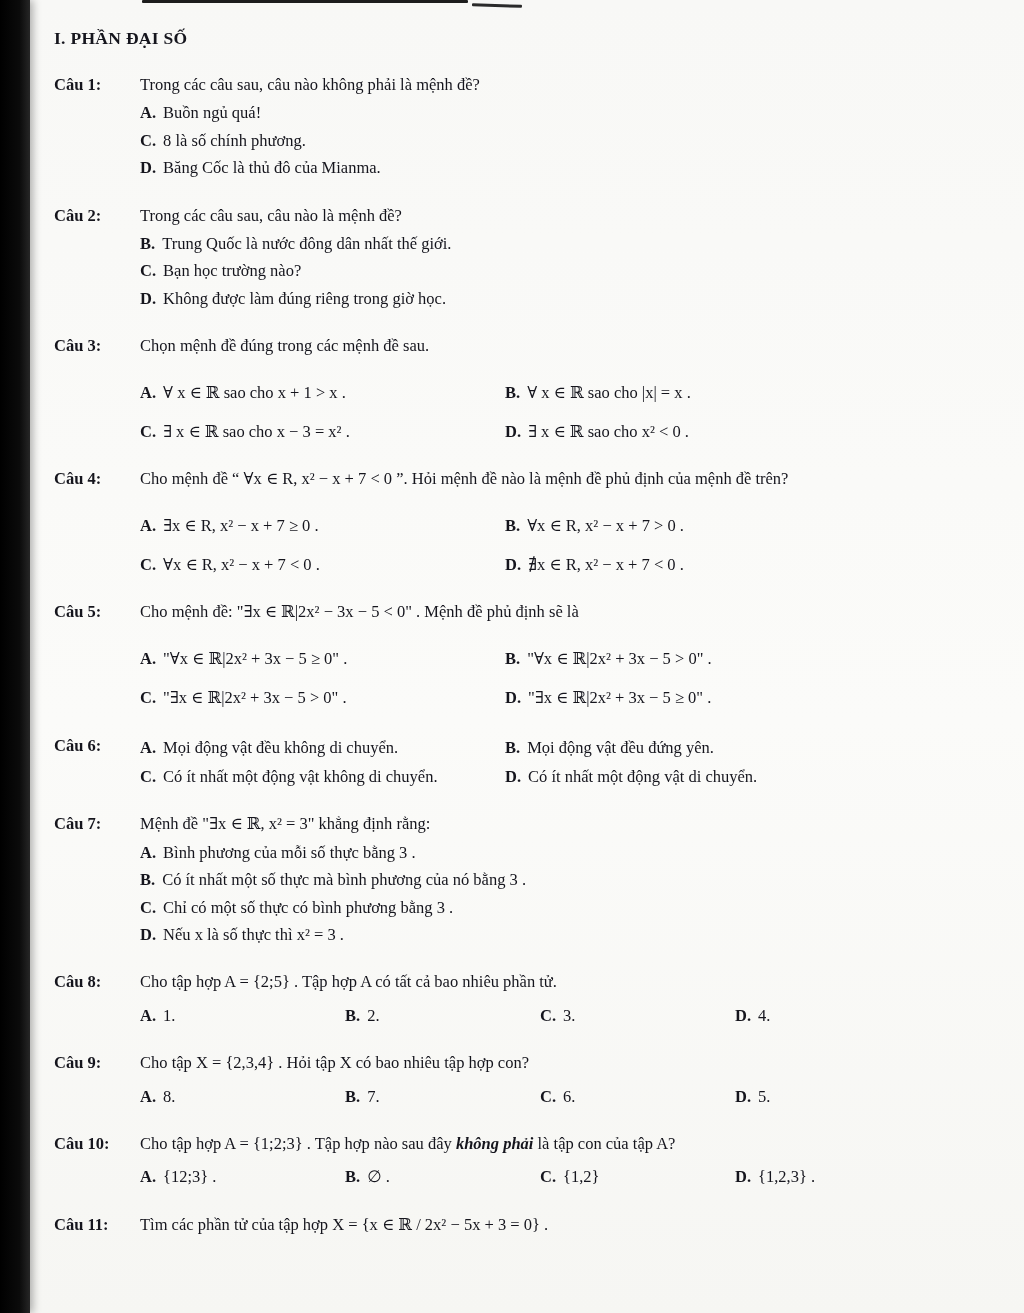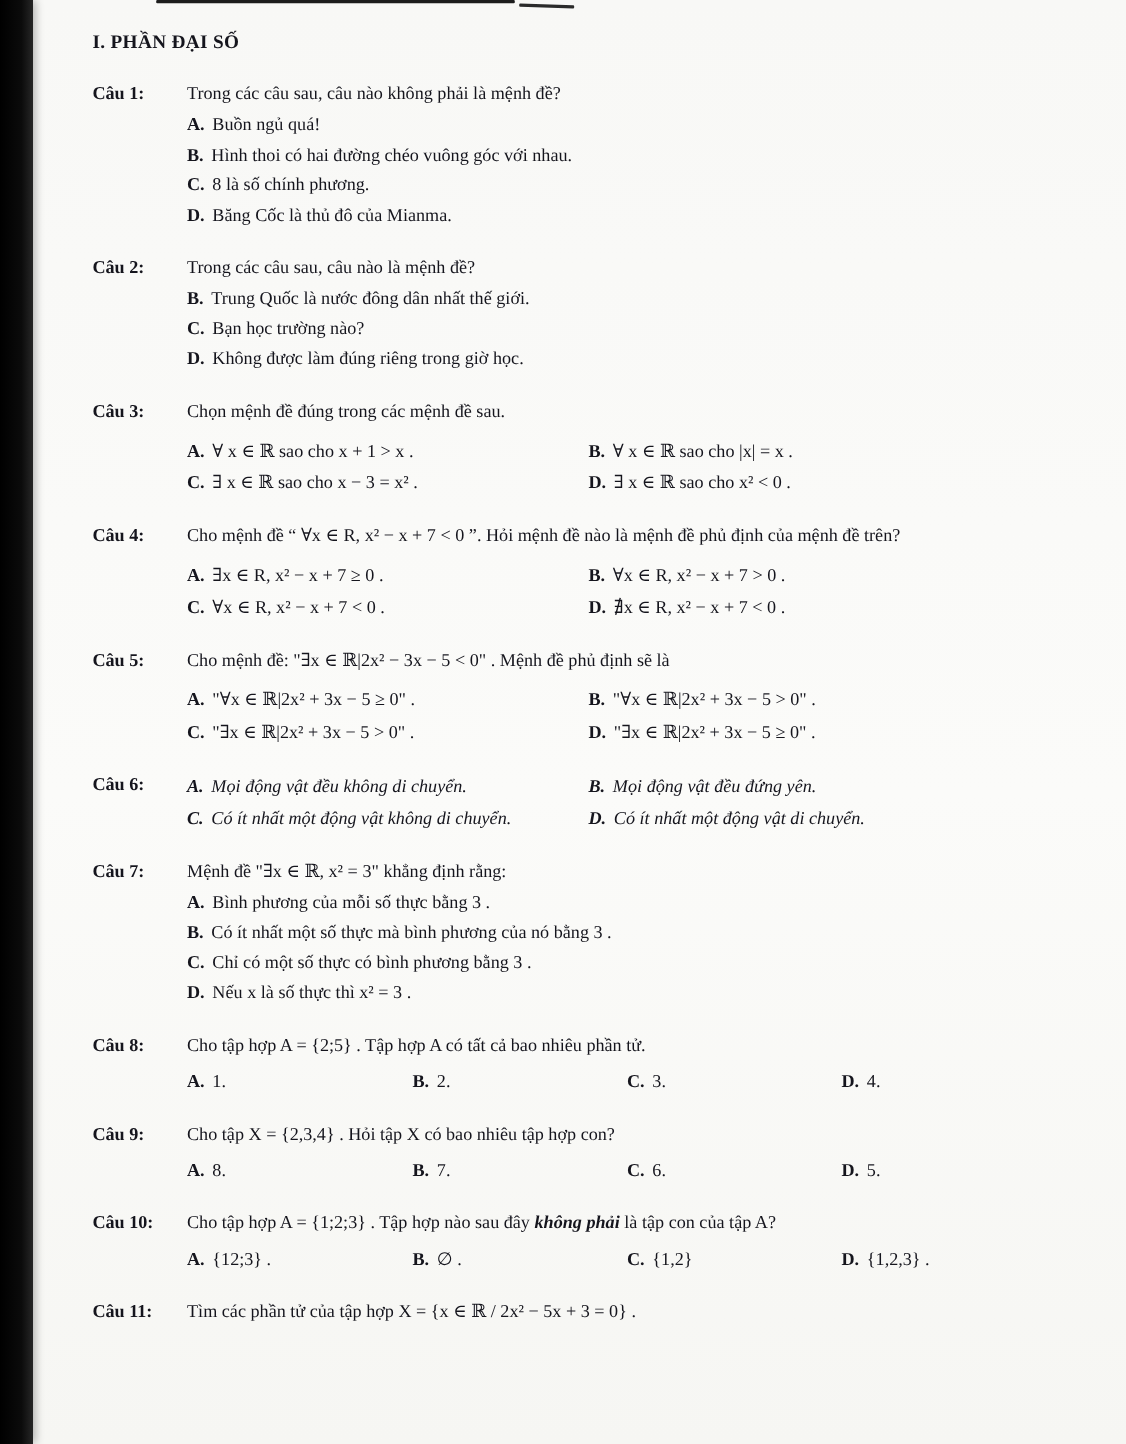--- a/index.html
+++ b/index.html
@@ -14,55 +14,54 @@
   .page{position:absolute;inset:0;background:linear-gradient(180deg,#f8f8f6 0%,#fbfbf9 55%,#f6f6f3 100%);}
   .edge-left{
     position:absolute;left:0;top:0;width:30px;height:100%;
     background:linear-gradient(90deg,#000 0%,#0b0b0b 65%,#262626 100%);
     box-shadow:3px 0 8px rgba(0,0,0,.30);
   }
   .top-line{position:absolute;top:0;left:142px;width:326px;height:3px;background:#1d1d1d;border-radius:1px;}
   .top-line2{position:absolute;top:4px;left:472px;width:50px;height:3px;background:#2b2b2b;transform:rotate(2deg);border-radius:1px;}
   .content{
     position:absolute;left:30px;top:0;right:0;bottom:0;
-    padding:24px 26px 16px 54px;
+    padding:24px 26px 16px 24px;
     font-size:16.5px;line-height:1.6;
   }
   .title{
     font-weight:bold;font-size:17.5px;letter-spacing:.3px;margin-bottom:20px;
   }
   .question{display:grid;grid-template-columns:86px 1fr;margin-bottom:21px;}
   .qlabel{font-weight:bold;}
   .qtext{}
   .bold{font-weight:bold;font-style:italic;}
   .opts{margin-top:2px;}
   .opts.stacked .opt{display:block;margin-top:1px;}
-  .opts.two-col{display:grid;grid-template-columns:365px 1fr;row-gap:3px;margin-top:10px;}
-  .opts.two-col-tight{display:grid;grid-template-columns:365px 1fr;row-gap:3px;margin-top:2px;font-style:italic;}
+  .opts.two-col{display:grid;grid-template-columns:365px 1fr;row-gap:13px;margin-top:20px;}
+  .opts.two-col-tight{display:grid;grid-template-columns:365px 1fr;row-gap:3px;margin-top:2px;}
   .opts.four-col{display:grid;grid-template-columns:205px 195px 195px 1fr;margin-top:7px;}
   .okey{font-weight:bold;margin-right:7px;}
   .otext{}
 </style>
 </head>
 <body>
 
 <div class="page">
   <div class="top-line"></div>
   <div class="top-line2"></div>
   <div class="edge-left"></div>
   <div class="content">
     <div class="title">I. PHẦN ĐẠI SỐ</div>
     <div id="questions">
         <div class="question">
           <div class="qlabel">Câu 1:</div>
           <div class="qbody">
             <div class="qtext">Trong các câu sau, câu nào không phải là mệnh đề?</div>
             <div class="opts stacked">
               <div class="opt"><span class="okey">A.</span><span class="otext">Buồn ngủ quá!</span></div>
-              <div class="opt"><span class="okey">B.</span><span class="otext">Hình thoi có hai đường chéo vuông góc với nhau.</span></div>
               <div class="opt"><span class="okey">C.</span><span class="otext">8 là số chính phương.</span></div>
               <div class="opt"><span class="okey">D.</span><span class="otext">Băng Cốc là thủ đô của Mianma.</span></div>
             </div>
           </div>
         </div>
         <div class="question">
           <div class="qlabel">Câu 2:</div>
           <div class="qbody">
             <div class="qtext">Trong các câu sau, câu nào là mệnh đề?</div>
             <div class="opts stacked">

